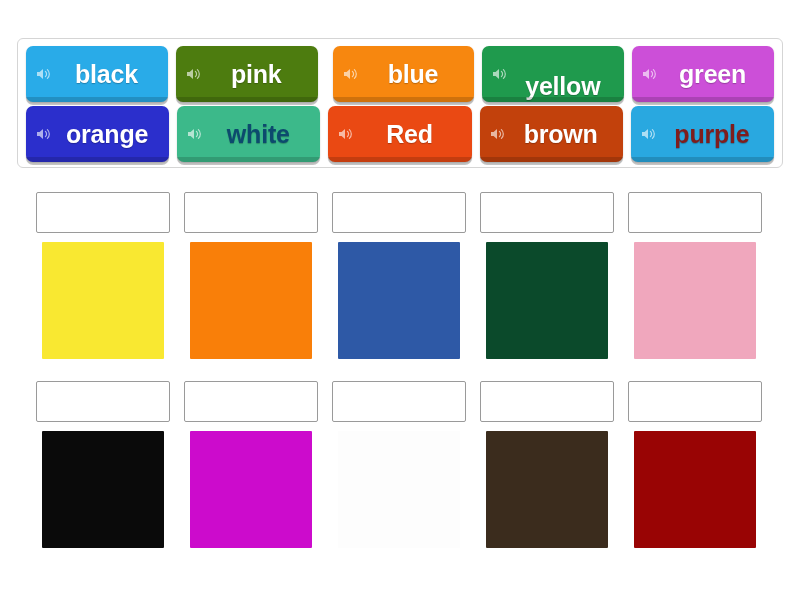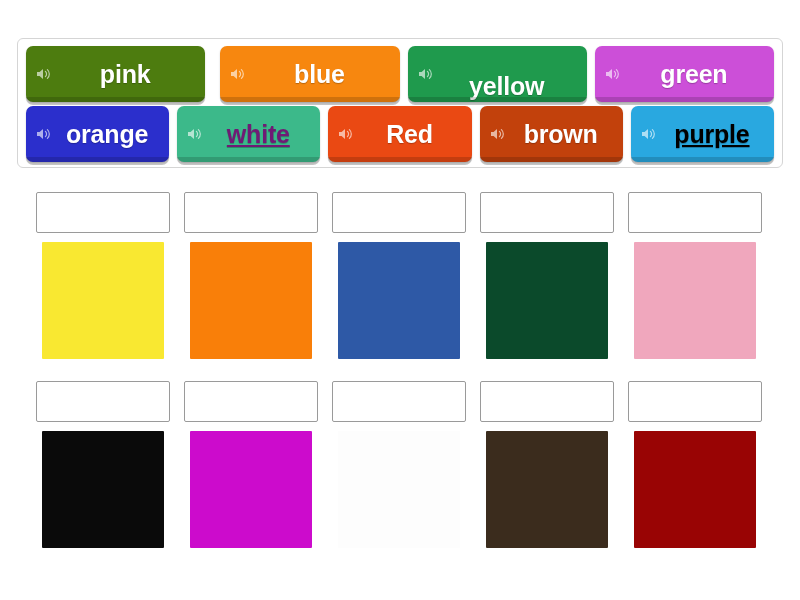--- a/index.html
+++ b/index.html
@@ -100,20 +100,29 @@
   .swatch.is-white { box-shadow: none; }
 </style>
 </head>
 <body style="background: rgb(255, 255, 255);">
 
 <div id="app">
 
   <div id="word-bank" style="border-color: rgb(213, 213, 213);">
 
     <div class="bank-row">
+      <div class="word-tile" style="background: rgb(41, 171, 232);">
+        <span class="spk">
+          <svg viewBox="0 0 18 18">
+              <path fill="#ffffff" d="M2 7h2.6L8 4v10L4.6 11H2z"></path>
+              <path fill="none" stroke="#ffffff" stroke-width="1.2" stroke-linecap="round" d="M10.4 6.4a3.5 3.5 0 0 1 0 5.2M12.4 4.6a6 6 0 0 1 0 8.8"></path>
+            </svg>
+        </span>
+        <span class="word-label" style="color: rgb(255, 255, 255);">black</span>
+      </div>
       <div class="word-tile" style="background: #4d7c0f;">
         <span class="spk">
           <svg viewBox="0 0 18 18">
               <path fill="#ffffff" d="M2 7h2.6L8 4v10L4.6 11H2z"></path>
               <path fill="none" stroke="#ffffff" stroke-width="1.2" stroke-linecap="round" d="M10.4 6.4a3.5 3.5 0 0 1 0 5.2M12.4 4.6a6 6 0 0 1 0 8.8"></path>
             </svg>
         </span>
         <span class="word-label" style="color: rgb(255, 255, 255);">pink</span>
       </div>
       <div class="word-tile" style="background: rgb(247, 135, 15); margin-left: 7px;">
@@ -155,21 +164,21 @@
         </span>
         <span class="word-label" style="color: rgb(255, 255, 255);">orange</span>
       </div>
       <div class="word-tile" style="background: rgb(60, 185, 138);">
         <span class="spk">
           <svg viewBox="0 0 18 18">
               <path fill="#ffffff" d="M2 7h2.6L8 4v10L4.6 11H2z"></path>
               <path fill="none" stroke="#ffffff" stroke-width="1.2" stroke-linecap="round" d="M10.4 6.4a3.5 3.5 0 0 1 0 5.2M12.4 4.6a6 6 0 0 1 0 8.8"></path>
             </svg>
         </span>
-        <span class="word-label" style="color: #701a75; text-decoration: underline;">white</span>
+        <span class="word-label" style="color: #0c4a6e;">white</span>
       </div>
       <div class="word-tile" style="background: rgb(234, 73, 19);">
         <span class="spk">
           <svg viewBox="0 0 18 18">
               <path fill="#ffffff" d="M2 7h2.6L8 4v10L4.6 11H2z"></path>
               <path fill="none" stroke="#ffffff" stroke-width="1.2" stroke-linecap="round" d="M10.4 6.4a3.5 3.5 0 0 1 0 5.2M12.4 4.6a6 6 0 0 1 0 8.8"></path>
             </svg>
         </span>
         <span class="word-label" style="color: rgb(255, 255, 255); text-align: center;">Red</span>
       </div>
@@ -182,21 +191,21 @@
         </span>
         <span class="word-label" style="color: rgb(255, 255, 255);">brown</span>
       </div>
       <div class="word-tile" style="background: rgb(41, 168, 224);">
         <span class="spk">
           <svg viewBox="0 0 18 18">
               <path fill="#ffffff" d="M2 7h2.6L8 4v10L4.6 11H2z"></path>
               <path fill="none" stroke="#ffffff" stroke-width="1.2" stroke-linecap="round" d="M10.4 6.4a3.5 3.5 0 0 1 0 5.2M12.4 4.6a6 6 0 0 1 0 8.8"></path>
             </svg>
         </span>
-        <span class="word-label" style="color: #000000; text-decoration: underline;">purple</span>
+        <span class="word-label" style="color: #7f1d1d;">purple</span>
       </div>
     </div>
 
   </div>
 
   <div id="answer-grid">
 
     <div class="grid-row">
       <div class="grid-cell">
         <div class="drop-zone"></div>

